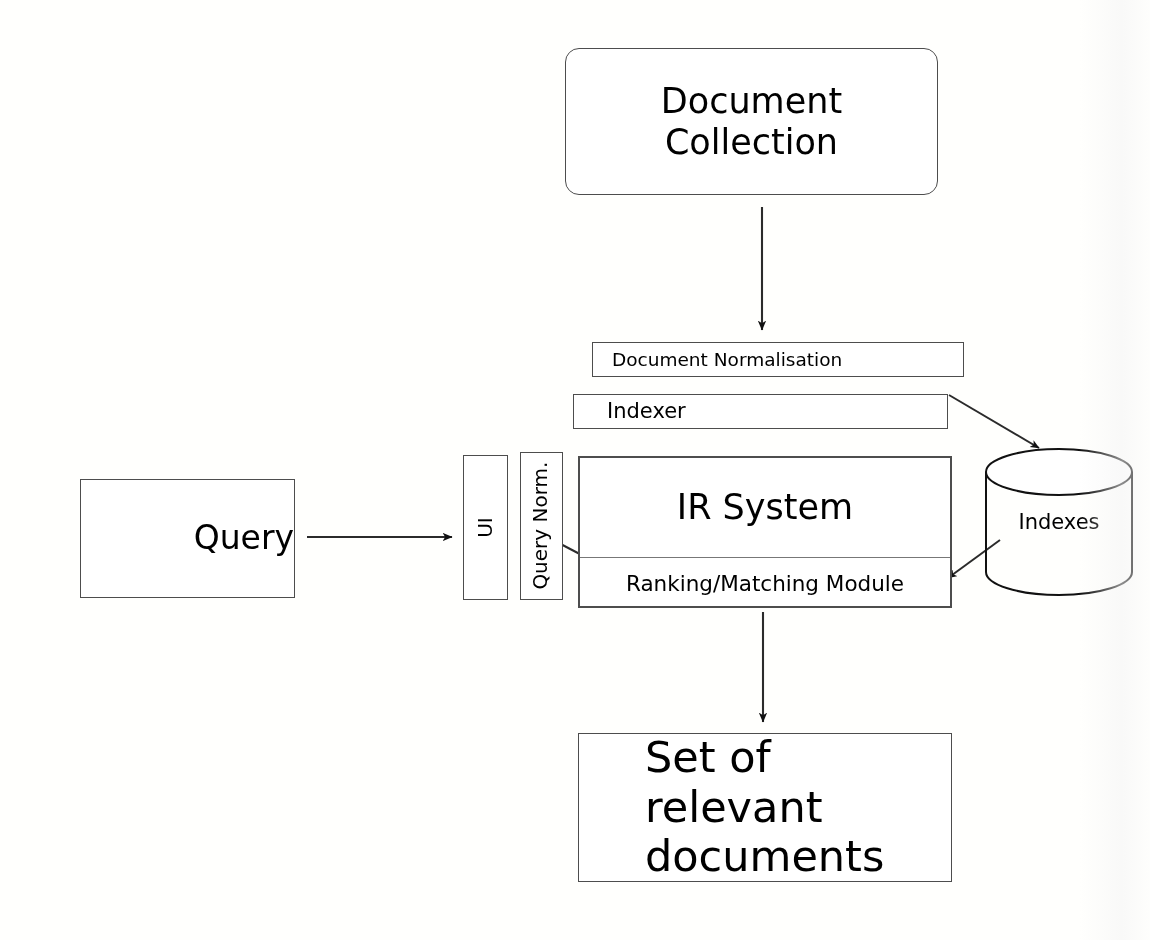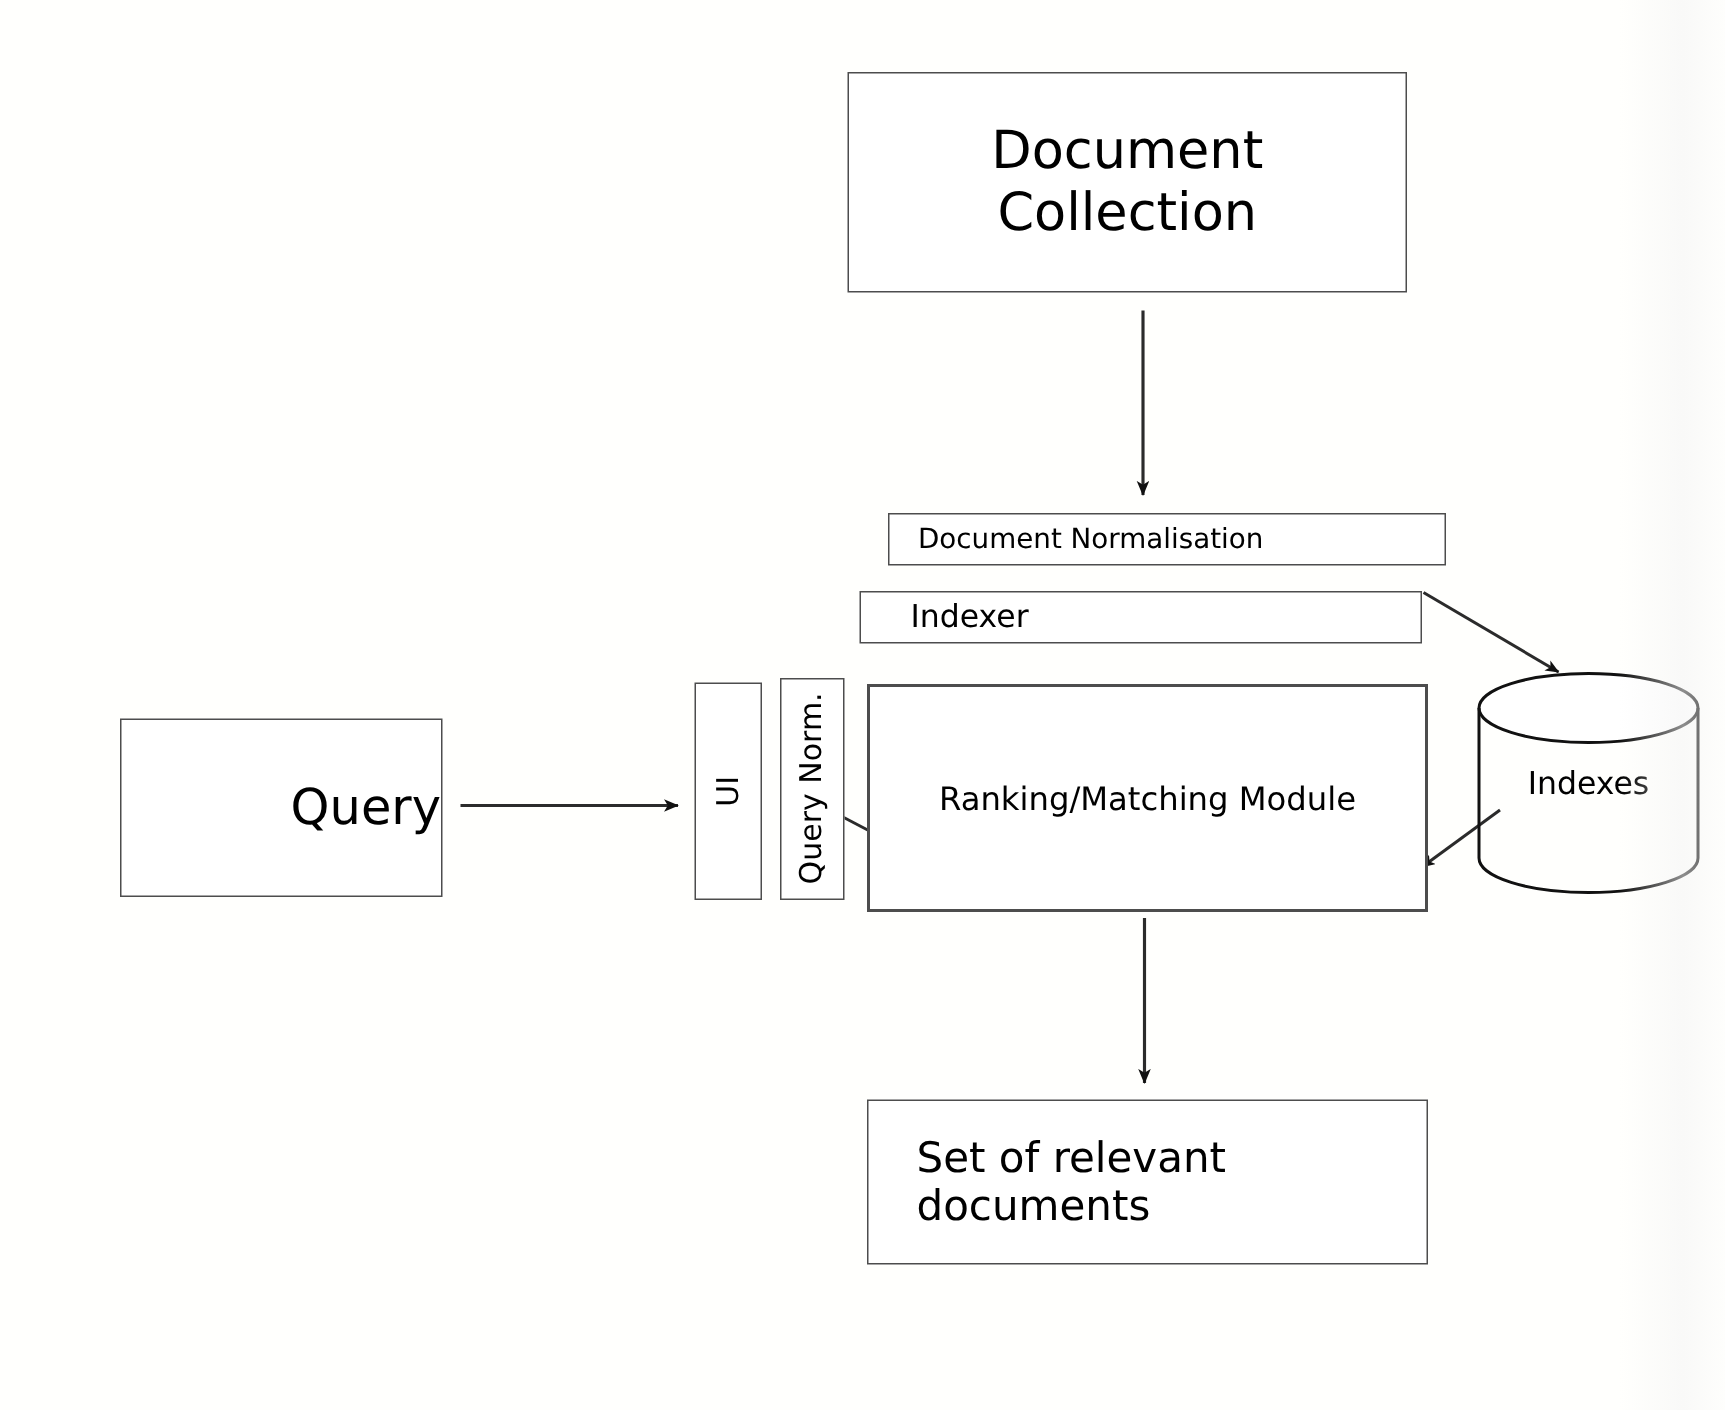--- a/index.html
+++ b/index.html
@@ -43,28 +43,28 @@
     text-align: center;
   }
   .node.left {
     align-items: center;
     justify-content: flex-start;
     text-align: left;
   }
   .node-label { display: block; white-space: pre-line; }
 
   
-  #doc-collection { left: 565px; top: 48px; width: 373px; height: 147px; font-size: 35px; }
+  #doc-collection { left: 565px; top: 48px; width: 373px; height: 147px; font-size: 35px; border-radius: 14px; }
   #doc-normalisation { left: 576px; top: 342px; width: 372px; height: 35px; font-size: 18.5px; padding-left: 19px; margin-left: 16px; }
   #indexer { left: 573px; top: 394px; width: 375px; height: 35px; font-size: 21px; padding-left: 33px; }
   #ui-box { left: 463px; top: 455px; width: 45px; height: 145px; }
   #query-norm-box { left: 520px; top: 452px; width: 43px; height: 148px; }
   #ir-system { left: 578px; top: 456px; width: 374px; height: 152px; border-width: 2px; }
   #query-box { left: 80px; top: 479px; width: 215px; height: 119px; font-size: 33px; justify-content: flex-end; }
-  #result-box { left: 578px; top: 733px; width: 374px; height: 110px; font-size: 28px; padding-left: 32px; }
+  #result-box { left: 578px; top: 733px; width: 374px; height: 149px; font-size: 43px; padding-left: 66px; }
 
   
   .vert {
     align-items: center;
     justify-content: center;
   }
   .vert .node-label {
     transform: rotate(-90deg);
     white-space: nowrap;
     font-size: 20px;
@@ -161,20 +161,23 @@
 
   <div class="node vert" id="ui-box">
     <span class="node-label">UI</span>
   </div>
 
   <div class="node vert" id="query-norm-box">
     <span class="node-label">Query Norm.</span>
   </div>
 
   <div class="node" id="ir-system">
+    <div id="ir-title">
+      <span class="node-label">IR System</span>
+    </div>
     <div id="ranking-module">
       <span class="node-label">Ranking/Matching Module</span>
     </div>
   </div>
 
   <div class="node center" id="query-box">
     <span class="node-label">Query</span>
   </div>
 
   <div class="node left" id="result-box">

